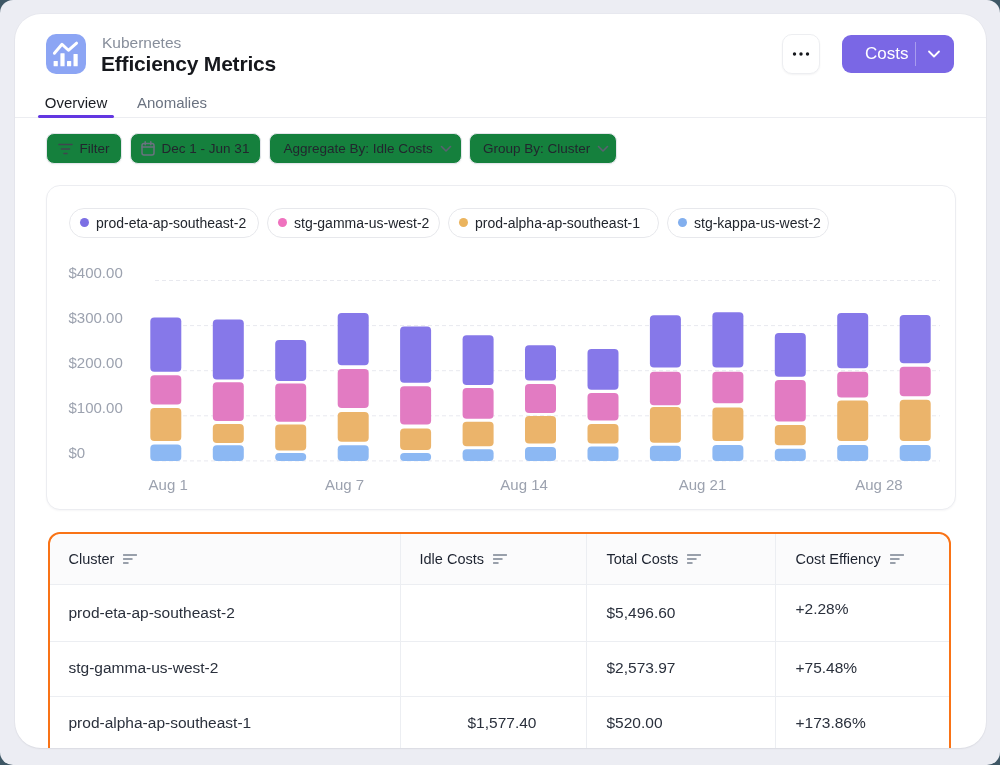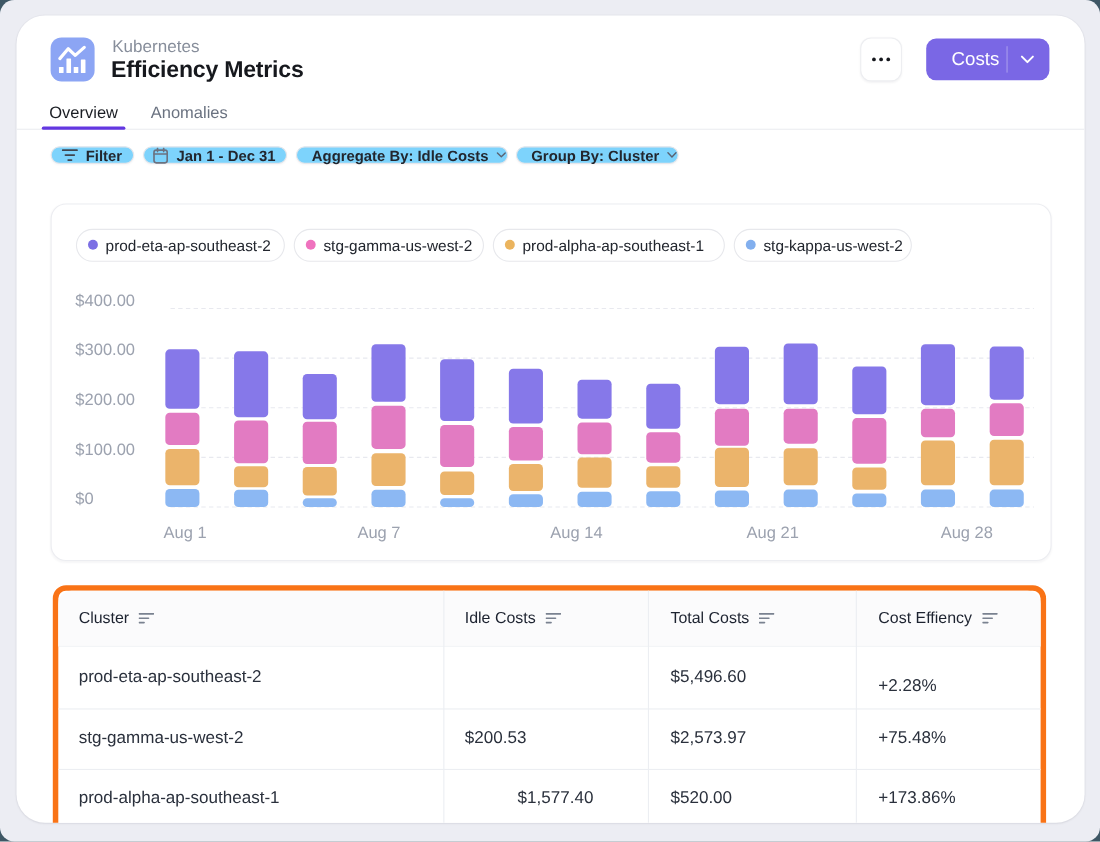--- a/index.html
+++ b/index.html
@@ -12,30 +12,30 @@
   
   .appicon { left:31px; top:20px; width:40px; height:40px; border-radius:10px; background:#8CA5F4; }
   .kicker { left:87px; top:19.5px; font-size:15.5px; color:#878E9B; }
   .title  { left:86px; top:38px; font-size:21px; font-weight:700; color:#16181D; letter-spacing:-0.2px; }
   .tab1 { left:23px; top:80px; width:76px; height:23px; text-align:center; font-size:15px; color:#1A1D23; }
   .tab2 { left:122px; top:80px; font-size:15px; color:#6A7280; }
   .tabline { left:23px; top:101px; width:76px; height:3px; background:#6337E1; border-radius:2px; }
   .hdrborder { left:0; top:103px; width:971px; height:1px; background:#ECEDF1; }
 
   
-  .fbtn { top:119px; height:16px; background:#7dd3fc; border:1px solid #E4E6EB; border-radius:8px; font-size:13.5px; white-space:nowrap; color:#22262E; display:flex; align-items:center; justify-content:center; gap:7px; box-shadow:0 1px 2px rgba(16,24,40,.04);font-weight:bold; }
+  .fbtn { top:119px; height:31px; background:#15803d; border:1px solid #E4E6EB; border-radius:8px; font-size:13.5px; white-space:nowrap; color:#22262E; display:flex; align-items:center; justify-content:center; gap:7px; box-shadow:0 1px 2px rgba(16,24,40,.04); }
   .icn { display:block; }
 
   
   .panel { left:30.5px; top:170.5px; width:910px; height:325px; background:#fff; border:1px solid #ECEDF1; border-radius:14px; box-shadow:0 1px 2px rgba(16,24,40,.04); }
   .pill { top:22px; height:30px; border:1px solid #E7E8EC; border-radius:15px; display:flex; align-items:center; font-size:14px; color:#22262E; background:#fff; }
   .dot { width:9px; height:9px; border-radius:50%; margin-right:7.5px; }
 
   
-  .tbl { left:32.5px; top:517.5px; width:903px; height:230px; border:5px solid #f97316; border-radius:12px 12px 0 0; background:#fff; }
+  .tbl { left:32.5px; top:517.5px; width:903px; height:230px; border:2px solid #f97316; border-radius:12px 12px 0 0; background:#fff; }
   .thead { position:absolute; left:0; top:0; width:100%; height:51px; background:#FBFBFC; border-bottom:1px solid #ECEEF2; border-radius:12px 12px 0 0; }
   .th { position:absolute; font-size:14.5px; color:#1D2330; display:flex; align-items:center; gap:9px; height:51px; }
   .td { position:absolute; font-size:15.5px; color:#2A303C; display:flex; align-items:center; height:55px; }
   .rowb { position:absolute; left:0; width:100%; height:1px; background:#ECEEF2; }
   .colb { position:absolute; top:0; width:1px; height:230px; background:#ECEEF2; }
 
   
   .morebtn { left:767px; top:20px; width:38px; height:40px; background:#fff; border:1px solid #EDEEF1; border-radius:10px; box-shadow:0 1px 2px rgba(16,24,40,.05); display:flex; align-items:center; justify-content:center; }
   .savebtn { left:827px; top:20.5px; width:112px; height:38.5px; background:#7A67E5; border-radius:9px; display:flex; align-items:center; color:#fff; }
 </style>
@@ -79,21 +79,21 @@
       <svg class="icn" width="15" height="12" viewBox="0 0 15 12">
           <path d="M1 1.5h13M3.5 6h8M6 10.5h3" stroke="#40454F" stroke-width="1.6" stroke-linecap="round" fill="none"></path>
         </svg>
       <span>Filter</span>
     </div>
     <div class="abs fbtn" style="left:114.5px; width:131px;">
       <svg class="icn" width="14" height="15" viewBox="0 0 14 15">
           <rect x="1" y="2.5" width="12" height="11.5" rx="2" fill="none" stroke="#6B7280" stroke-width="1.5"></rect>
           <path d="M4.2 0.8v3M9.8 0.8v3M1 6h12" stroke="#6B7280" stroke-width="1.5" stroke-linecap="round"></path>
         </svg>
-      <span>Jan 1 - Dec 31</span>
+      <span>Dec 1 - Jun 31</span>
     </div>
     <div class="abs fbtn" style="left:253.5px; width:193px; justify-content:flex-start; padding-left:14px;">
       <span>Aggregate By: Idle Costs</span>
       <svg class="icn" width="12" height="8" viewBox="0 0 12 8">
           <polyline points="1.5,1.5 6,6 10.5,1.5" fill="none" stroke="#5A6170" stroke-width="1.6" stroke-linecap="round" stroke-linejoin="round"></polyline>
         </svg>
     </div>
     <div class="abs fbtn" style="left:453.5px; width:148.5px; justify-content:flex-start; padding-left:13.5px;">
       <span>Group By: Cluster</span>
       <svg class="icn" width="12" height="8" viewBox="0 0 12 8">
@@ -191,24 +191,23 @@
       <div class="th" style="left:746px;">Cost Effiency <svg width="14" height="11" viewBox="0 0 14 11">
             <path d="M0.5 1h13M0.5 5h8.5M0.5 9h4.5" stroke="#7A8290" stroke-width="1.5" stroke-linecap="round"></path>
           </svg></div>
 
       <div class="colb" style="left:350px;"></div>
       <div class="colb" style="left:536.5px;"></div>
       <div class="colb" style="left:725.5px;"></div>
 
       <div class="td" style="left:19px; top:52px;">prod-eta-ap-southeast-2</div>
       <div class="td" style="left:557px; top:52px;">$5,496.60</div>
-      <div class="td" style="left:746px; top:60px;">+2.28%</div>
+      <div class="td" style="left:746px; top:48px;">+2.28%</div>
       <div class="rowb" style="top:107px;"></div>
       <div class="td" style="left:19px; top:107px;">stg-gamma-us-west-2</div>
-      <div class="td" style="left:370px; top:107px;">$200.53</div>
       <div class="td" style="left:557px; top:107px;">$2,573.97</div>
       <div class="td" style="left:746px; top:107px;text-align:center;">+75.48%</div>
       <div class="rowb" style="top:162px;"></div>
       <div class="td" style="left:19px; top:162px;">prod-alpha-ap-southeast-1</div>
       <div class="td" style="left:370px; top:162px;margin-left:48px;">$1,577.40</div>
       <div class="td" style="left:557px; top:162px;">$520.00</div>
       <div class="td" style="left:746px; top:162px;">+173.86%</div>
     </div>
   </div>
 </div>

